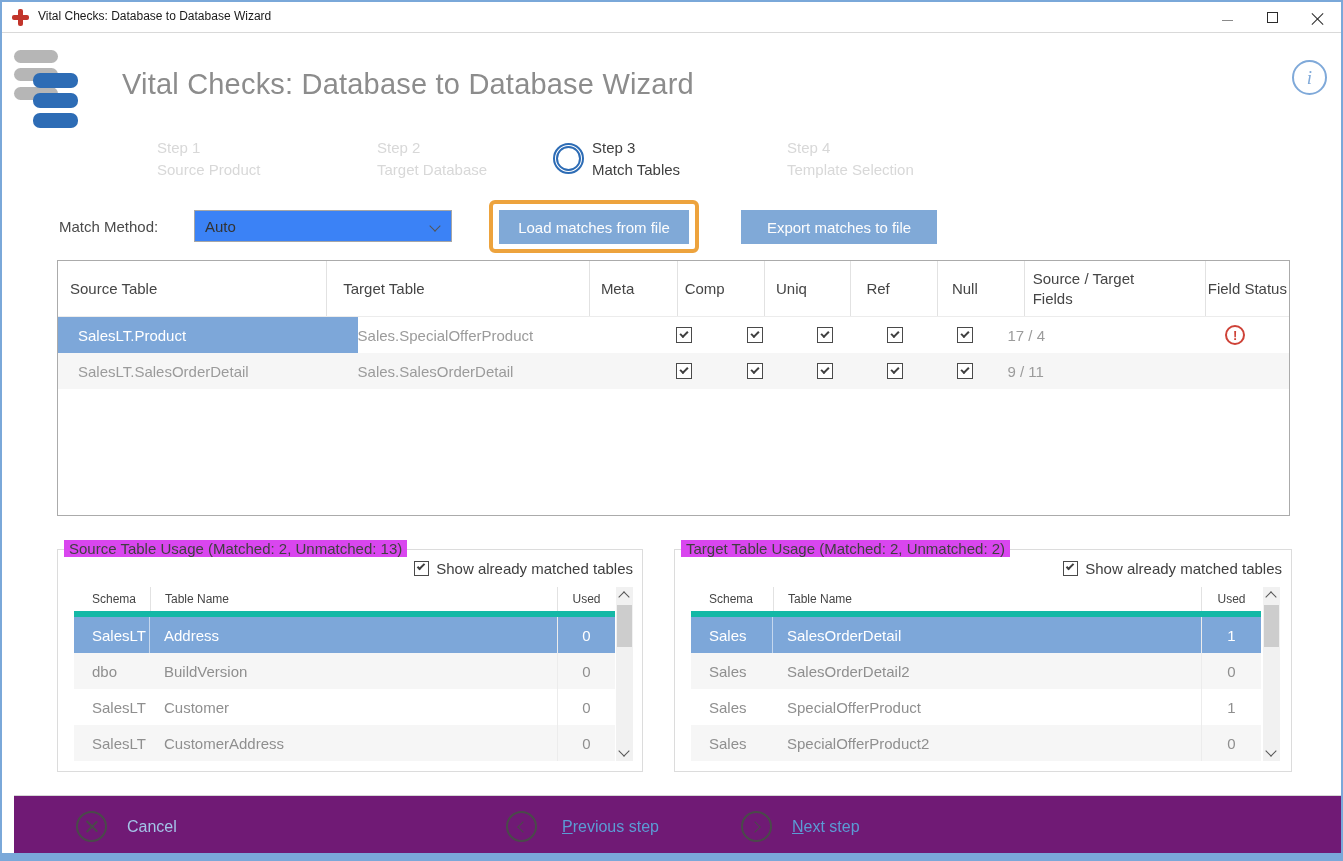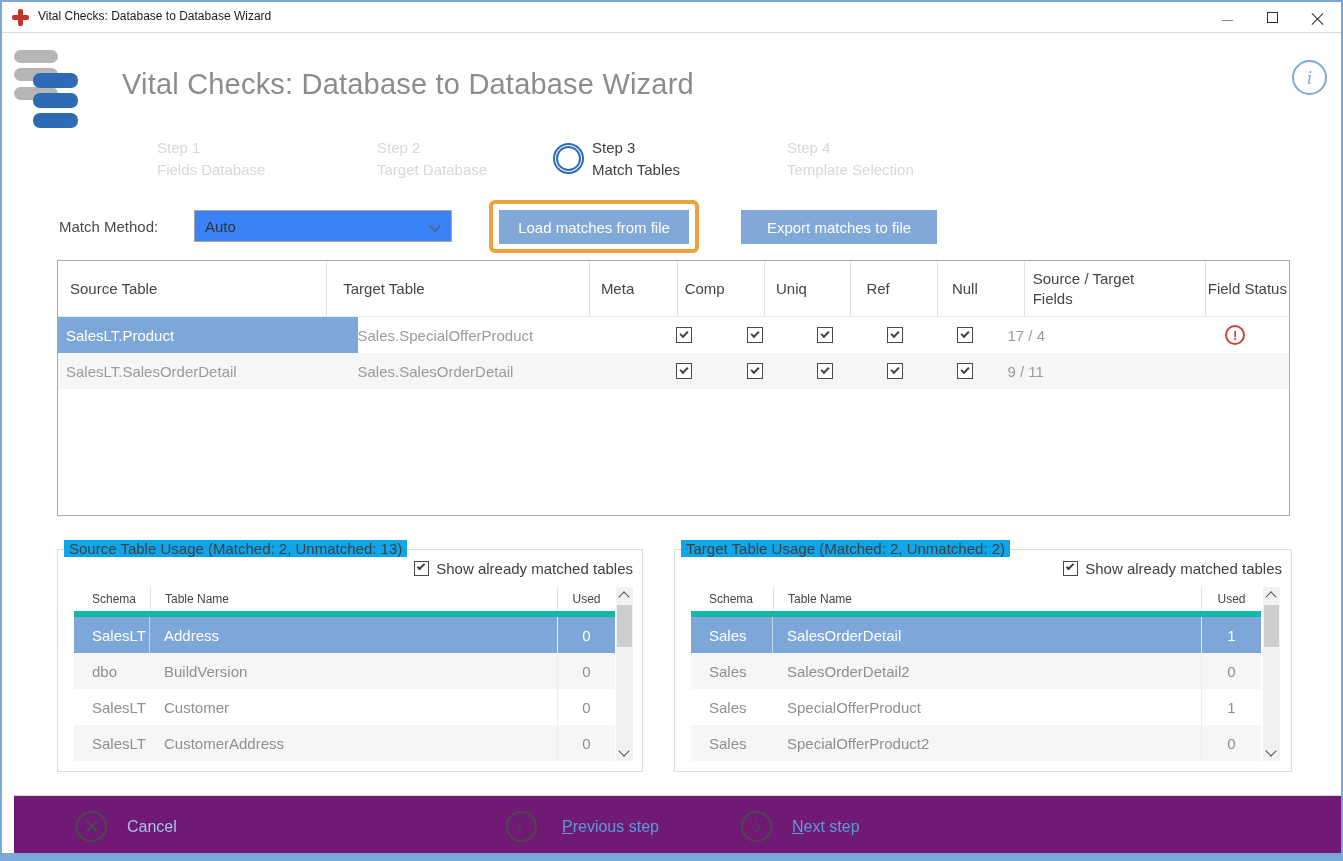--- a/index.html
+++ b/index.html
@@ -63,40 +63,40 @@
   .mt-header .hc:first-child { border-left:none; }
   .hc.c-src { width:300px; padding-left:12px; }
   .hc.c-tgt { width:292px; padding-left:16px; }
   .hc.c-sm  { width:70px; justify-content:center; }
   .hc.c-meta{ width:71px; justify-content:center; }
   .hc.c-fld { width:182px; padding:0 24px 0 8px; line-height:20px; }
   .hc.c-st  { width:108px; justify-content:center; }
   .mt-row { display:flex; height:36px; font-size:15px; color:#9b9b9b; }
   .mt-row.alt { background:#f6f6f6; }
   .mt-row .cell { display:flex; align-items:center; }
-  .cell.c-src { width:300px; padding-left:8px; }
+  .cell.c-src { width:300px; padding-left:20px; }
   .cell.c-src.sel { background:#7da7d9; color:#fff; }
   .cell.c-tgt { width:292px; padding-left:0; }
   .cell.c-sm { width:70px; justify-content:center; }
   .cell.c-meta { width:71px; justify-content:center; }
   .cell.c-fld { width:182px; padding-left:8px; }
   .cell.c-st { width:108px; justify-content:center; }
 
   .cb { position:relative; width:16px; height:16px; border:1px solid #4a4a4a; background:#fff; display:inline-block; cursor:pointer; }
   .cb .tick { position:absolute; left:3px; top:3px; width:8px; height:5px;
     border-left:2px solid #3f3f3f; border-bottom:2px solid #3f3f3f; transform:rotate(-45deg); }
 
   .warn-icon { width:20px; height:20px; border:2px solid #ce4237; border-radius:50%; color:#ce4237;
     font-size:13px; font-weight:bold; display:flex; align-items:center; justify-content:center; cursor:pointer; }
 
   
   .groupbox { border:1px solid #dcdcdc; background:#fff; }
   .gb-src { left:55px; top:547px; width:586px; height:223px; }
   .gb-tgt { left:672px; top:547px; width:618px; height:223px; }
-  .gb-legend { position:absolute; top:-10px; left:6px; background:#0ea5e9; padding:0 5px; font-size:15px; color:#3f3f3f; }
+  .gb-legend { position:absolute; top:-10px; left:6px; background:#d946ef; padding:0 5px; font-size:15px; color:#3f3f3f; }
   .gb-cbrow { position:absolute; top:10px; right:9px; display:flex; align-items:center; gap:7px; font-size:15px; color:#3f3f3f; cursor:pointer; }
   .gb-cbrow .cb { width:15px; height:15px; }
   .gb-cbrow .cb .tick { left:2px; top:2px; width:8px; height:4px; }
 
   .usage-table { position:absolute; top:37px; left:16px; }
   .ut-header { display:flex; height:30px; font-size:12px; color:#454545; border-bottom:6px solid #14b8a6; }
   .ut-header .hc { display:flex; align-items:center; border-left:1px solid #e2e2e2; position:relative; }
   .ut-header .hc:first-child { border-left:none; }
   .ut-row { display:flex; height:36px; font-size:15px; color:#8f8f8f; }
   .ut-row.alt { background:#f6f6f6; }
@@ -170,21 +170,21 @@
     <span class="logo-bar logo-blue" style="top:71px;"></span>
     <span class="logo-bar logo-blue" style="top:91px;"></span>
     <span class="logo-bar logo-blue" style="top:111px;"></span>
   </div>
 
   <div class="abs page-title">Vital Checks: Database to Database Wizard</div>
   <div class="abs info-icon">i</div>
 
   <div class="abs step inactive" style="left:155px;">
     <div class="l1">Step 1</div>
-    <div class="l2">Fields Database</div>
+    <div class="l2">Source Product</div>
   </div>
   <div class="abs step inactive" style="left:375px;">
     <div class="l1">Step 2</div>
     <div class="l2">Target Database</div>
   </div>
   <div class="abs step3-circle"></div>
   <div class="abs step active" style="left:590px;">
     <div class="l1">Step 3</div>
     <div class="l2">Match Tables</div>
   </div>

